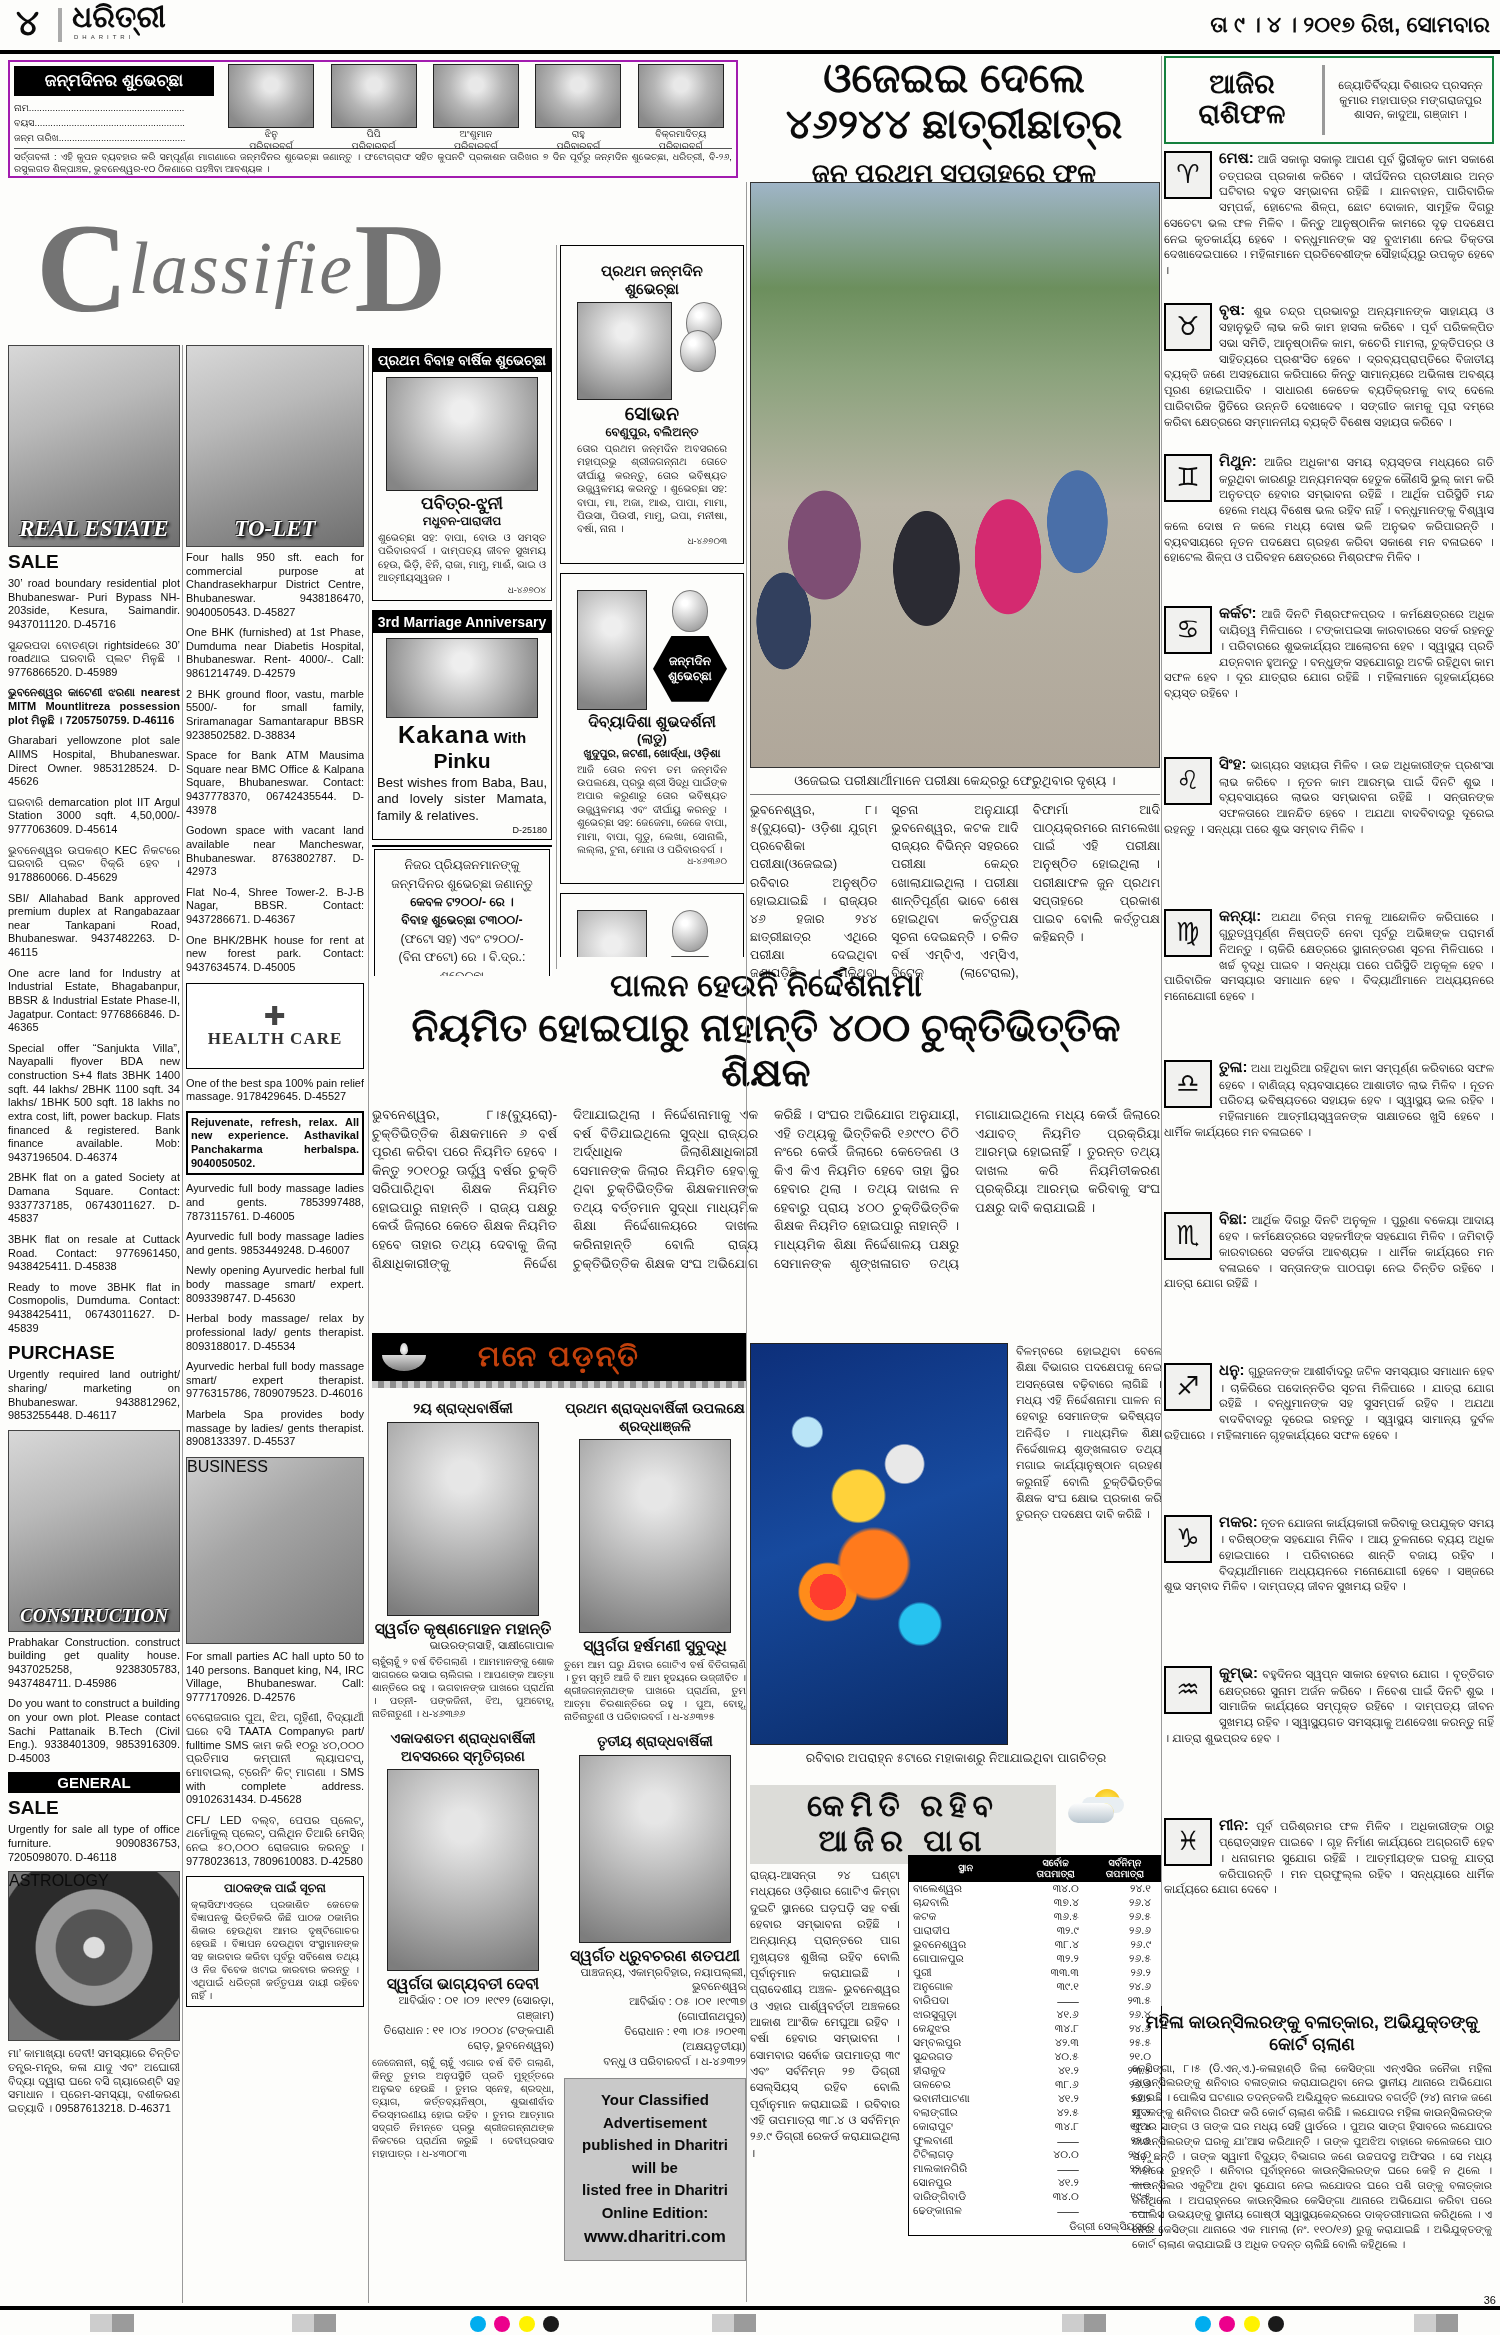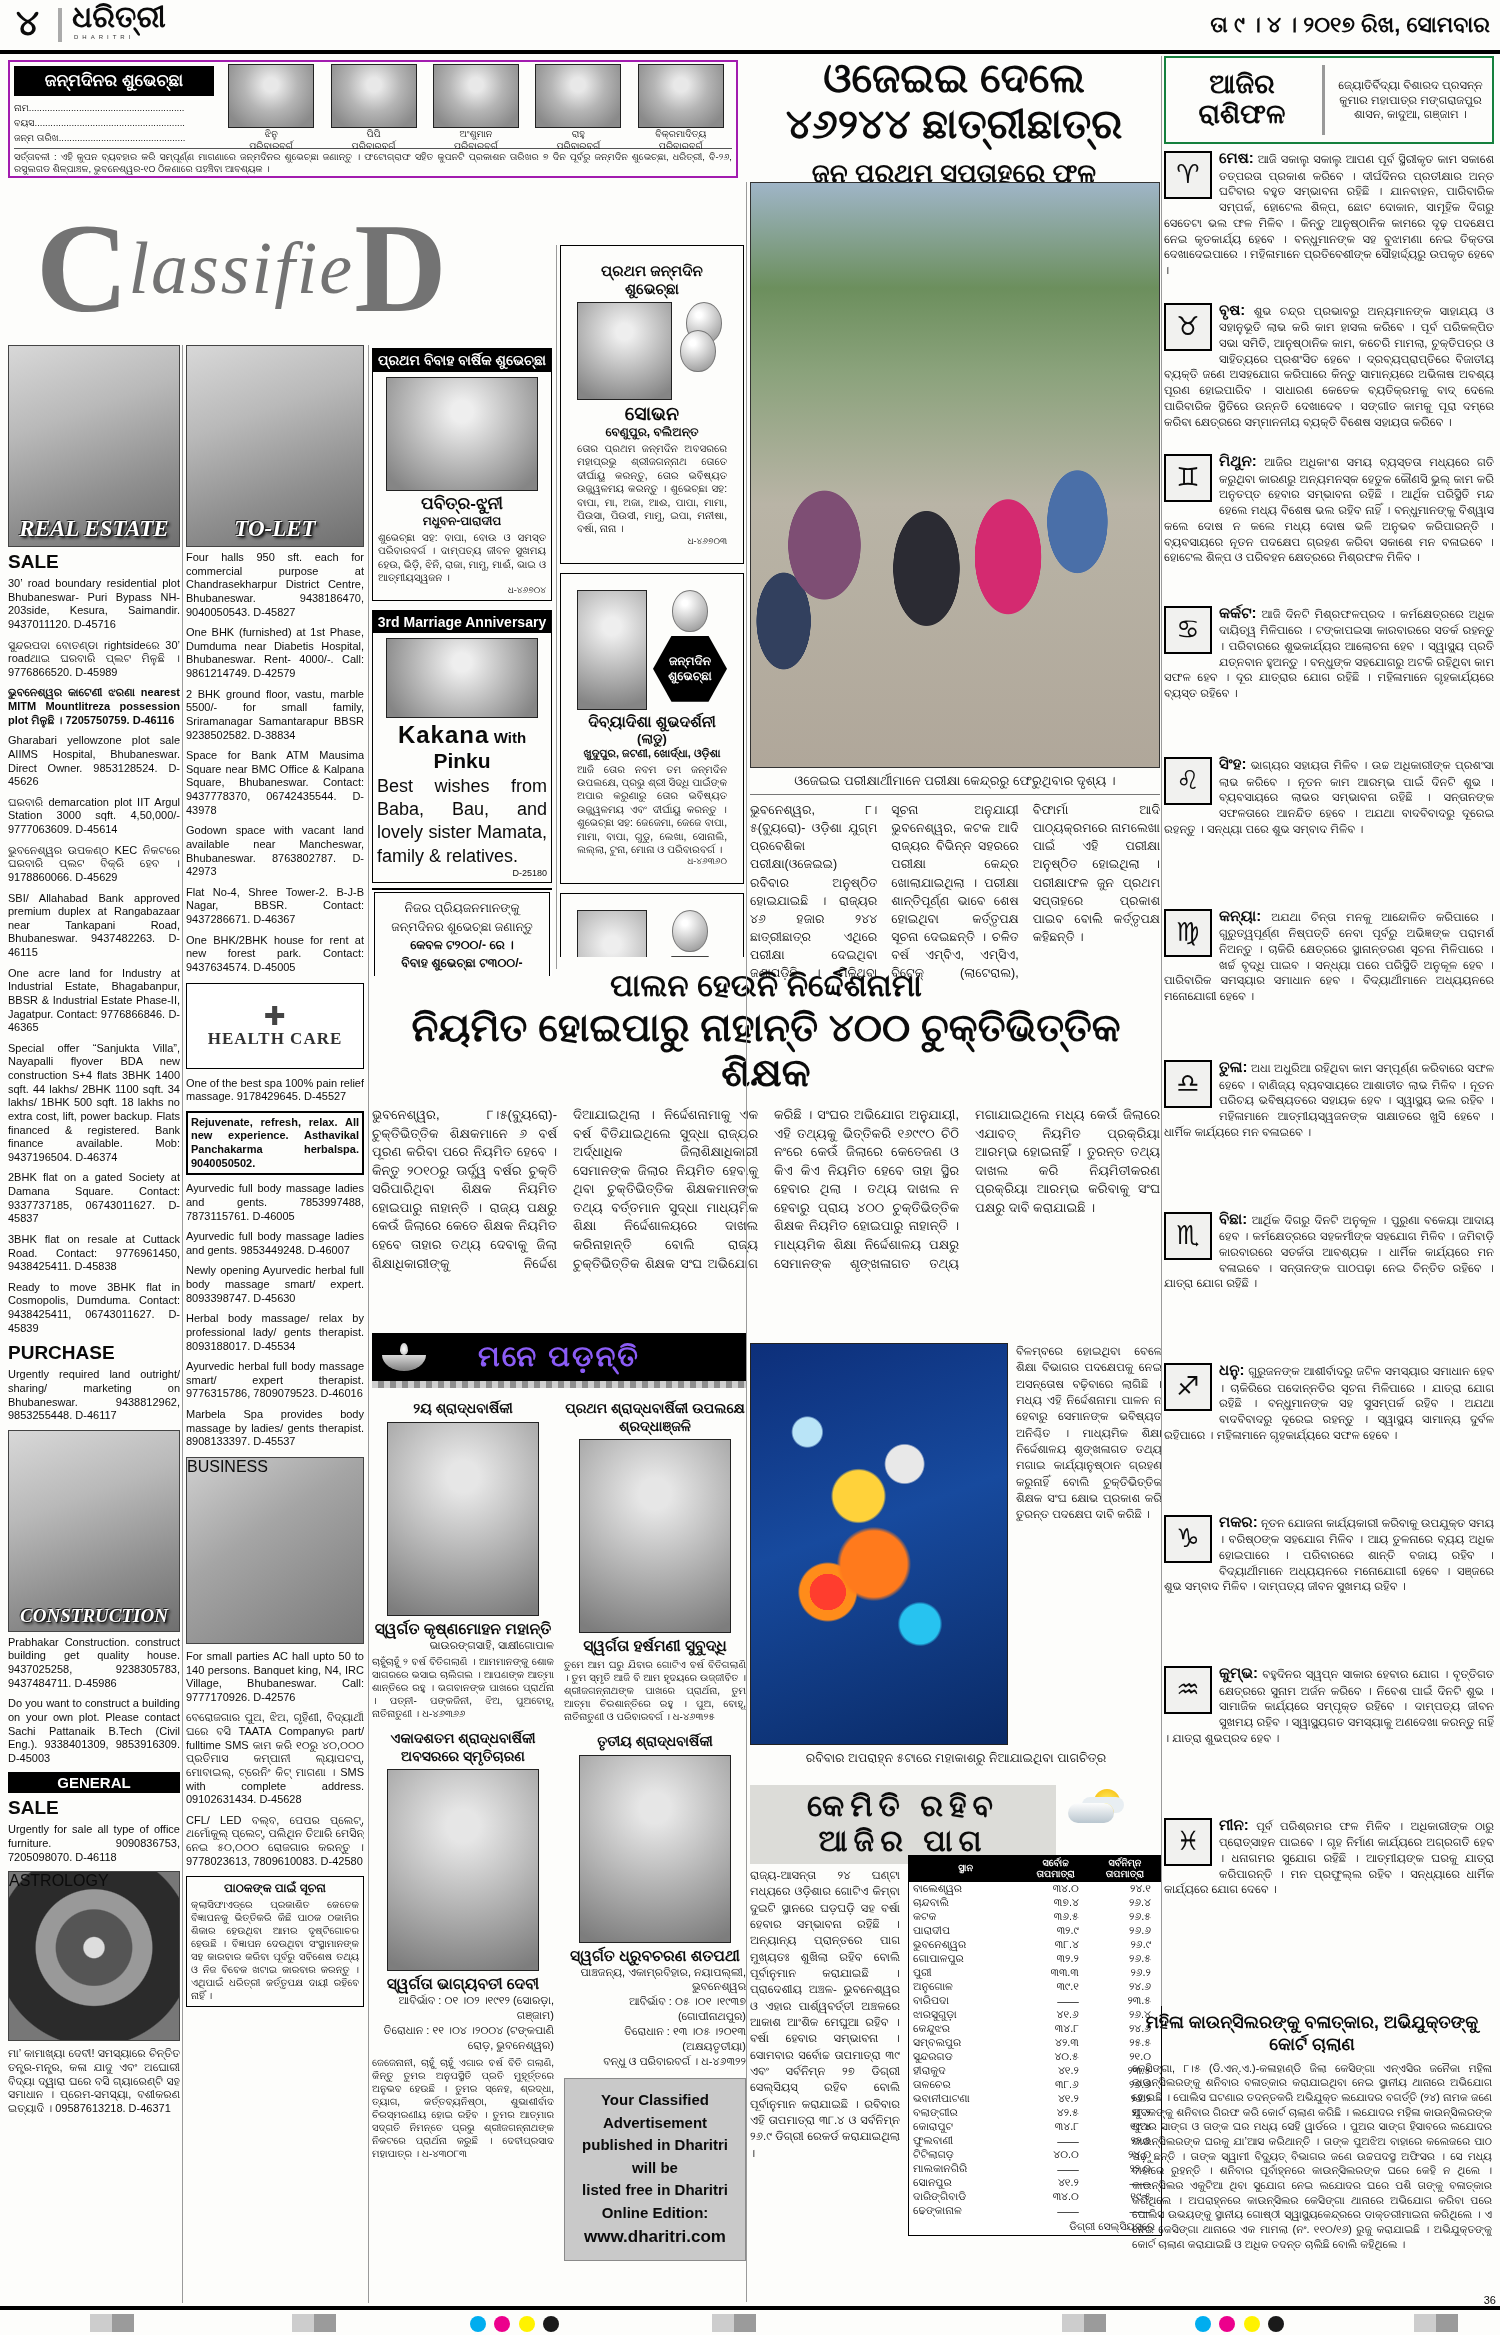--- a/index.html
+++ b/index.html
@@ -101,21 +101,21 @@
   .ojee-cap{font-size:13px;text-align:center;padding:5px 0;border-bottom:1px solid #777;}
   .ojee-body{margin-top:6px;font-size:12.5px;line-height:1.45;text-align:justify;
              column-count:3;column-gap:14px;height:240px;overflow:hidden;}
   
   #directive{position:absolute;left:372px;top:968px;width:788px;height:364px;overflow:hidden;}
   .kicker{font-size:31px;font-weight:bold;text-align:center;}
   .d-head{font-size:39px;font-weight:900;text-align:center;margin-top:2px;}
   .d-body{margin-top:10px;font-size:13px;line-height:1.43;text-align:justify;column-count:4;column-gap:16px;height:258px;overflow:hidden;}
   
   #memoriam{position:absolute;left:372px;top:1333px;width:374px;height:968px;overflow:hidden;}
-  .mem-banner{position:relative;background:#000;color:#8b5cf6;height:48px;display:flex;align-items:center;justify-content:center;}
+  .mem-banner{position:relative;background:#000;color:#c2410c;height:48px;display:flex;align-items:center;justify-content:center;}
   .mem-banner .t{font-size:29px;font-weight:900;letter-spacing:2px;}
   .diya{position:absolute;left:10px;top:10px;width:54px;height:28px;}
   .diya .bowl{position:absolute;left:0;bottom:0;width:44px;height:16px;border-radius:0 0 50% 50%/0 0 100% 100%;
       background:linear-gradient(#d9d9d9,#7f7f7f);}
   .diya .flame{position:absolute;left:18px;top:0;width:8px;height:12px;border-radius:50% 50% 50% 50%/60% 60% 40% 40%;
       background:radial-gradient(#fff,#bbb);}
   .mem-frill{height:7px;background:repeating-linear-gradient(90deg,#cfcfcf 0 6px,#8e8e8e 6px 12px);}
   .mem-cols{display:flex;gap:10px;margin-top:8px;}
   .mem-col{width:182px;}
   .mem-h{font-size:14px;font-weight:900;text-align:center;line-height:1.25;margin:4px 0;}
@@ -415,21 +415,21 @@
       <div class="gd" style="padding:0 5px">ଧ-୪୬୭୦୪</div>
     </div>
     <div class="gbox" style="padding:0 4px 4px">
       <div class="blackbar" style="margin:0 -4px">3rd Marriage Anniversary</div>
       <div class="gphoto" style="width:150px;height:78px;margin:5px auto 0"></div>
       <div style="text-align:center;margin-top:3px;">
         <span style="font-size:24px;font-weight:900;letter-spacing:1px;">Kakana</span>
         <span style="font-size:15px;font-weight:bold;">With</span>
       </div>
       <div style="text-align:center;font-size:21px;font-weight:900;">Pinku</div>
-      <div style="font-size:18px;line-height:1.3;text-align:justify;margin-top:2px;">Best wishes from Baba, Bau, and lovely sister Mamata, family &amp; relatives.</div>
+      <div style="font-size:13px;line-height:1.3;text-align:justify;margin-top:2px;">Best wishes from Baba, Bau, and lovely sister Mamata, family &amp; relatives.</div>
       <div class="gd">D-25180</div>
     </div>
     <div class="pricebox">
       <div>ନିଜର ପ୍ରିୟଜନମାନଙ୍କୁ</div>
       <div>ଜନ୍ମଦିନର ଶୁଭେଚ୍ଛା ଜଣାନ୍ତୁ</div>
       <div style="font-weight:bold">କେବଳ ଟ୨୦୦/- ରେ ।</div>
       <div style="font-weight:bold">ବିବାହ ଶୁଭେଚ୍ଛା ଟ୩୦୦/-</div>
       <div>(ଫଟୋ ସହ) ଏବଂ ଟ୨୦୦/-</div>
       <div>(ବିନା ଫଟୋ) ରେ । ବି.ଦ୍ର.: ଶୁଭେଚ୍ଛା</div>
 

